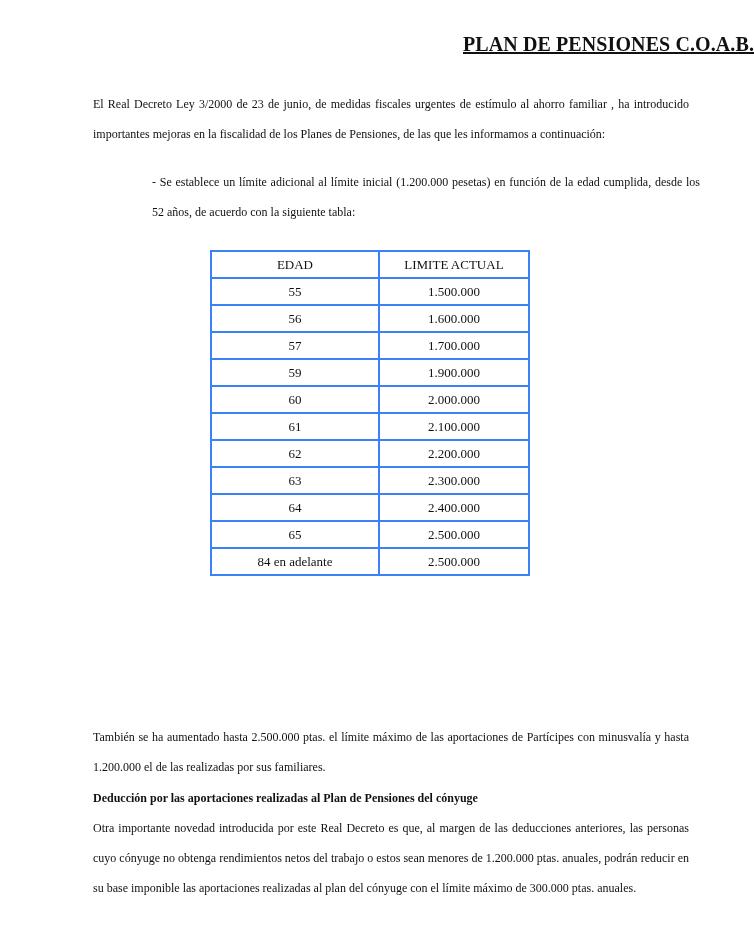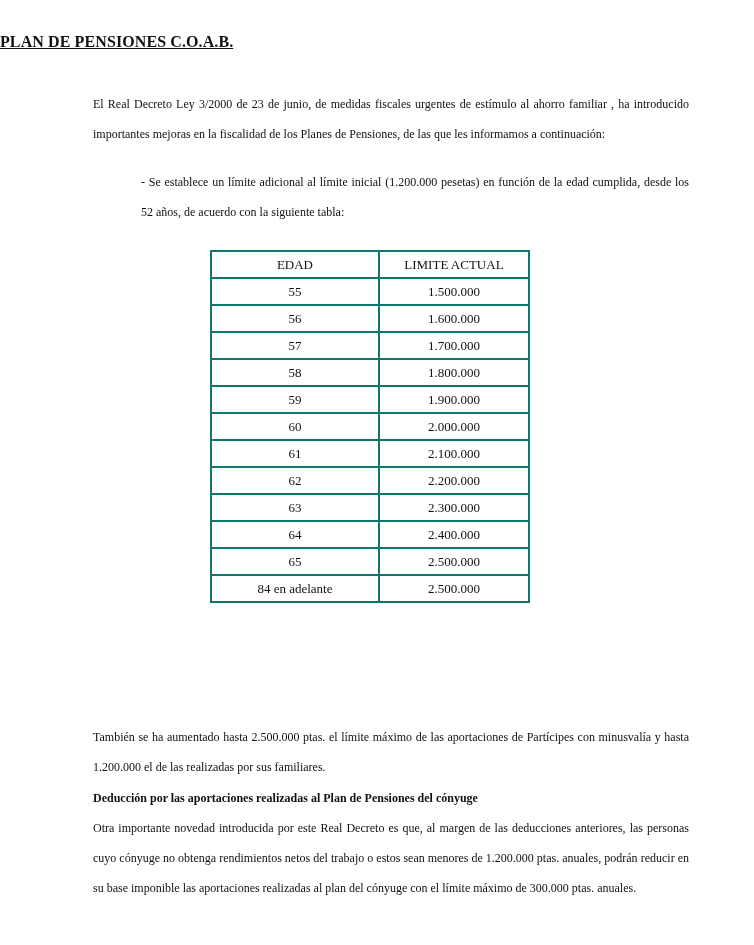--- a/index.html
+++ b/index.html
@@ -1,39 +1,39 @@
 <!DOCTYPE html>
 <html><head>
 <meta charset="utf-8">
 <style>
   html, body { margin: 0; padding: 0; background: #ffffff; }
   body {
     width: 754px; height: 945px; position: relative; overflow: hidden;
     font-family: "Liberation Serif", serif; color: #111;
   }
   .title {
-    position: absolute; top: 33px; left: 0; width: 754px; text-align: left;
-    font-weight: bold; font-size: 16px; text-decoration: underline; letter-spacing: 0.1px;
+    position: absolute; top: 33px; left: 0; width: 754px; text-align: right;
+    font-weight: bold; font-size: 20px; text-decoration: underline; letter-spacing: 0.1px;
   }
   .para {
     position: absolute; left: 77px; width: 596px; font-size: 12px; line-height: 30px;
     text-align: justify; margin: 16px;
   }
   .para.last-line-left { text-align-last: left; }
   #p1 { top: 73px; }
-  #p2 { top: 151px; left: 125px; width: 548px; }
+  #p2 { top: 151px; left: 136px; width: 548px; }
   #p3 { top: 706px; }
   #p4 { top: 767px; }
   .heading { font-weight: bold; display: block; text-align: center; }
   table.limits {
     position: absolute; left: 210px; top: 250px; width: 320px;
     border-collapse: collapse; font-size: 13px;
   }
   table.limits td, table.limits th {
-    border: 2px solid #0f766e; height: 25px; padding: 0; text-align: center;
+    border: 2px solid #3b82f6; height: 25px; padding: 0; text-align: center;
     font-weight: normal; vertical-align: middle;
   }
   table.limits col.c1 { width: 169px; }
   table.limits col.c2 { width: 151px; }
 </style>
 </head>
 <body>
 
 <div class="title">PLAN DE PENSIONES C.O.A.B.</div>
 
@@ -57,24 +57,20 @@
         <td>55</td>
         <td>1.500.000</td>
       </tr>
       <tr>
         <td>56</td>
         <td>1.600.000</td>
       </tr>
       <tr>
         <td>57</td>
         <td>1.700.000</td>
-      </tr>
-      <tr>
-        <td>58</td>
-        <td>1.800.000</td>
       </tr>
       <tr>
         <td>59</td>
         <td>1.900.000</td>
       </tr>
       <tr>
         <td>60</td>
         <td>2.000.000</td>
       </tr>
       <tr>

